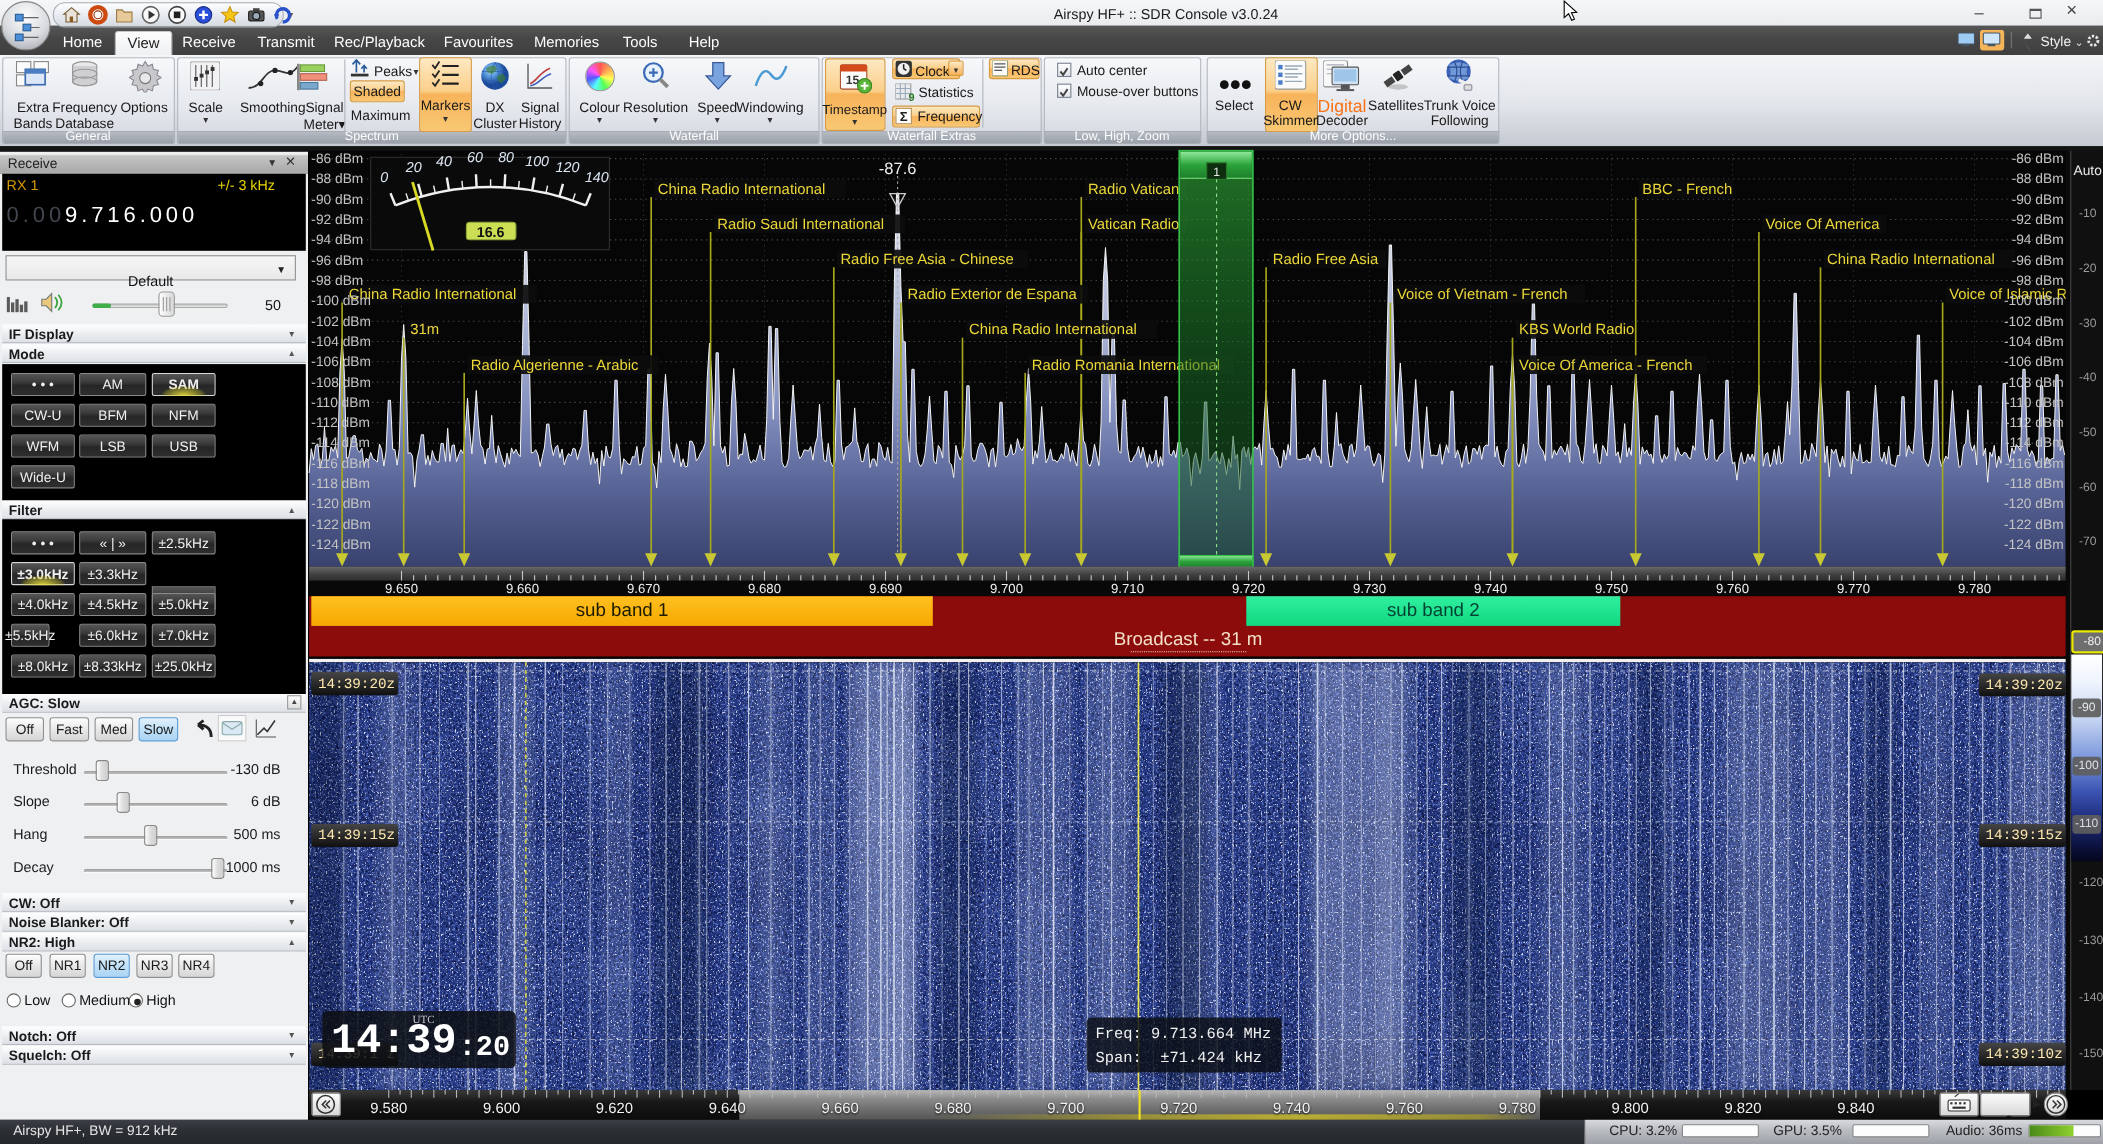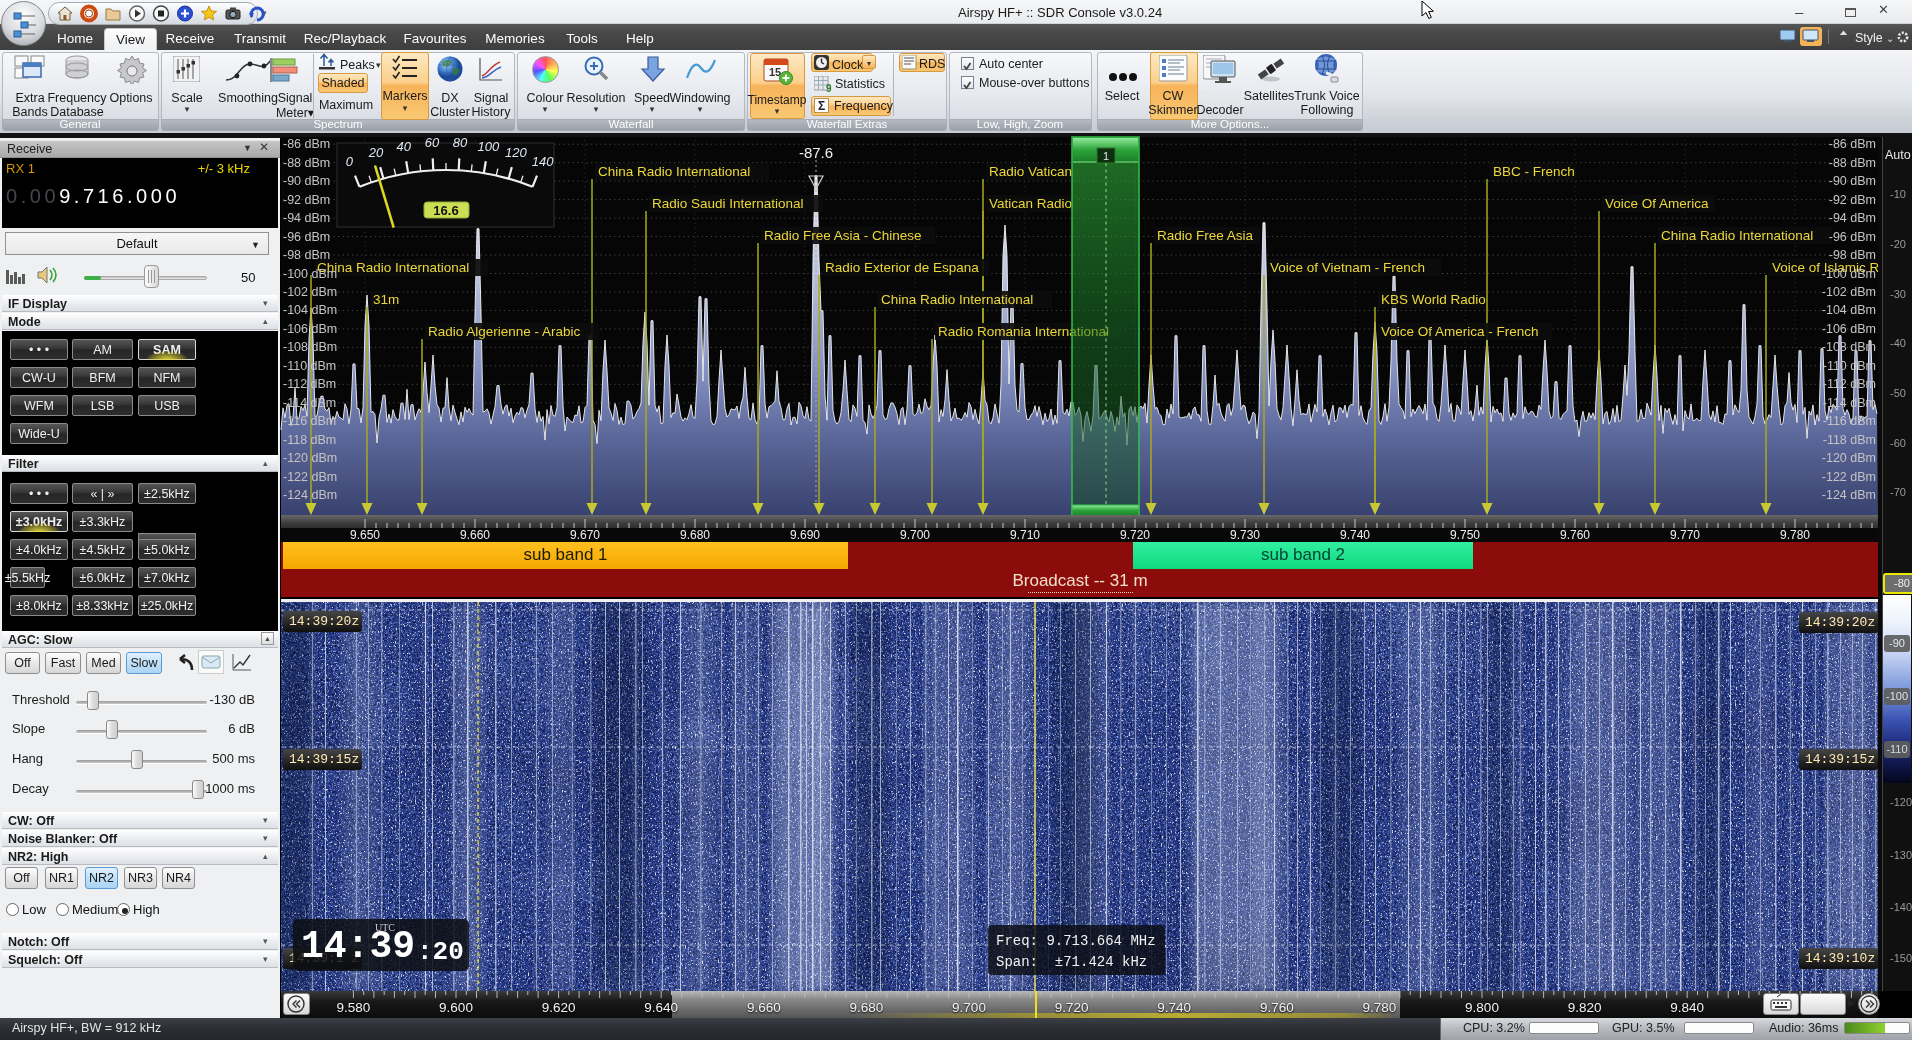--- a/index.html
+++ b/index.html
@@ -298,21 +298,21 @@
 <svg class="ab" style="left:1203px;top:55px" width="34" height="28">
     <rect x="0" y="0" width="22" height="24" rx="2" fill="#f8f8f8" stroke="#888"></rect>
     <g stroke="#aab" stroke-width="1">
       <path d="M3 4 h16 M3 8 h16 M3 12 h16"></path>
     </g>
     <rect x="8" y="6" width="24" height="16" rx="1" fill="#cfe2f4" stroke="#555"></rect>
     <rect x="10" y="8" width="20" height="11" fill="#9ec6e8"></rect>
     <rect x="16" y="22" width="8" height="4" fill="#555"></rect>
     <rect x="12" y="26" width="16" height="2" fill="#555"></rect>
   </svg>
-<div class="tx" style="left:1220px;top:89px;font-size:16px;color:#e5e5e5;text-align:center;transform:translateX(-50%)">Digital</div>
+<div class="tx" style="left:1220px;top:89px;font-size:16px;color:#f97316;text-align:center;transform:translateX(-50%)">Digital</div>
 <div class="tx" style="left:1220px;top:103px;font-size:12.5px;color:#1a1a1a;text-align:center;transform:translateX(-50%)">Decoder</div>
 <svg class="ab" style="left:1255px;top:57px" width="32" height="26">
     <g transform="rotate(-35 16 12)">
       <rect x="2" y="9" width="9" height="6" fill="#444"></rect>
       <rect x="21" y="9" width="9" height="6" fill="#444"></rect>
       <rect x="12.5" y="8" width="7" height="8" rx="1" fill="#222"></rect>
     </g>
     <ellipse cx="16" cy="22" rx="9" ry="2.5" fill="#999" opacity="0.5"></ellipse>
   </svg>
 <div class="tx" style="left:1269px;top:89px;font-size:12.5px;color:#1a1a1a;text-align:center;transform:translateX(-50%)">Satellites</div>
@@ -328,21 +328,21 @@
 <div class="ab" style="left:0px;top:138px;width:280px;height:880px;background:#eef0f2"></div>
 <div class="ab" style="left:0px;top:140px;width:280px;height:18px;background:linear-gradient(#c6c6c6,#a8a8a8);border-top:1px solid #e8e8e8;border-bottom:1px solid #909090"></div>
 <div class="tx" style="left:7px;top:142px;font-size:12.5px;color:#222">Receive</div>
 <div class="tx" style="left:243px;top:143px;font-size:9px;color:#333">▼</div>
 <div class="tx" style="left:259px;top:140px;font-size:12px;color:#333">✕</div>
 <div class="ab" style="left:2px;top:158px;width:276px;height:70px;background:#000"></div>
 <div class="tx" style="left:6px;top:161px;font-size:13px;color:#d49a00">RX 1</div>
 <div class="tx" style="left:250px;top:161px;font-size:13px;color:#e8d400;transform:translateX(-100%)">+/- 3 kHz</div>
 <div class="tx" style="left:6px;top:185px;font-size:20px;letter-spacing:3.55px;transform-origin:left"><span style="color:#42464e">0.00</span><span style="color:#fff">9.716.000</span></div>
 <div class="ab" style="left:5px;top:232px;width:264px;height:23px;background:linear-gradient(#f6f6f6,#e9e9e9);border:1px solid #919191">
-    <div style="text-align:center;font-size:13px;color:#111;margin-top:3px">Default</div>
+    <div style="text-align:center;font-size:13px;color:#111;margin-top:15px">Default</div>
     <div style="position:absolute;right:8px;top:7px;font-size:9px;color:#222">▼</div>
   </div>
 <svg class="ab" style="left:6px;top:266px" width="22" height="18">
     <g fill="#5a5a5a">
       <rect x="0" y="4" width="3" height="14"></rect>
       <rect x="4" y="9" width="3" height="9"></rect>
       <rect x="8" y="6" width="3" height="12"></rect>
       <rect x="12" y="11" width="3" height="7"></rect>
       <rect x="16" y="8" width="3" height="10"></rect>
     </g>

